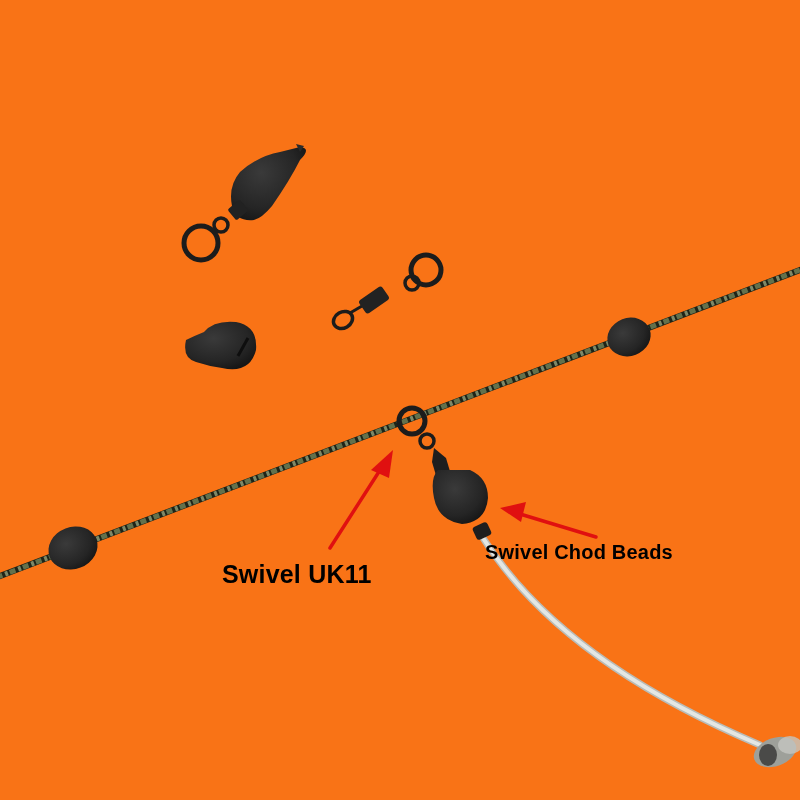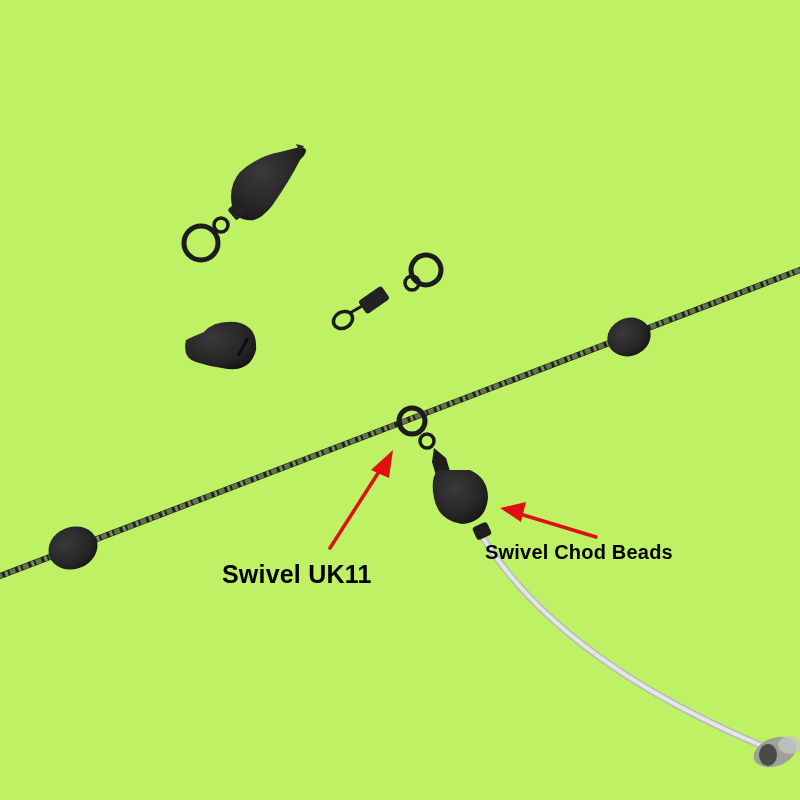--- a/index.html
+++ b/index.html
@@ -1,16 +1,16 @@
 <!DOCTYPE html>
 <html><head>
   <meta charset="utf-8">
   <style>
     html, body { margin: 0; padding: 0; background: #ffffff; }
-    .canvas { position: relative; width: 800px; height: 800px; background: #bef264; overflow: hidden; }
+    .canvas { position: relative; width: 800px; height: 800px; background: #f97316; overflow: hidden; }
     svg.scene { position: absolute; left: 0; top: 0; width: 800px; height: 800px; }
     .label {
       position: absolute;
       font-family: "Liberation Sans", sans-serif;
       font-weight: bold;
       color: #000000;
       white-space: nowrap;
       letter-spacing: 0.2px;
     }
     .label-uk11 { left: 222px; top: 560px; font-size: 25px; }

